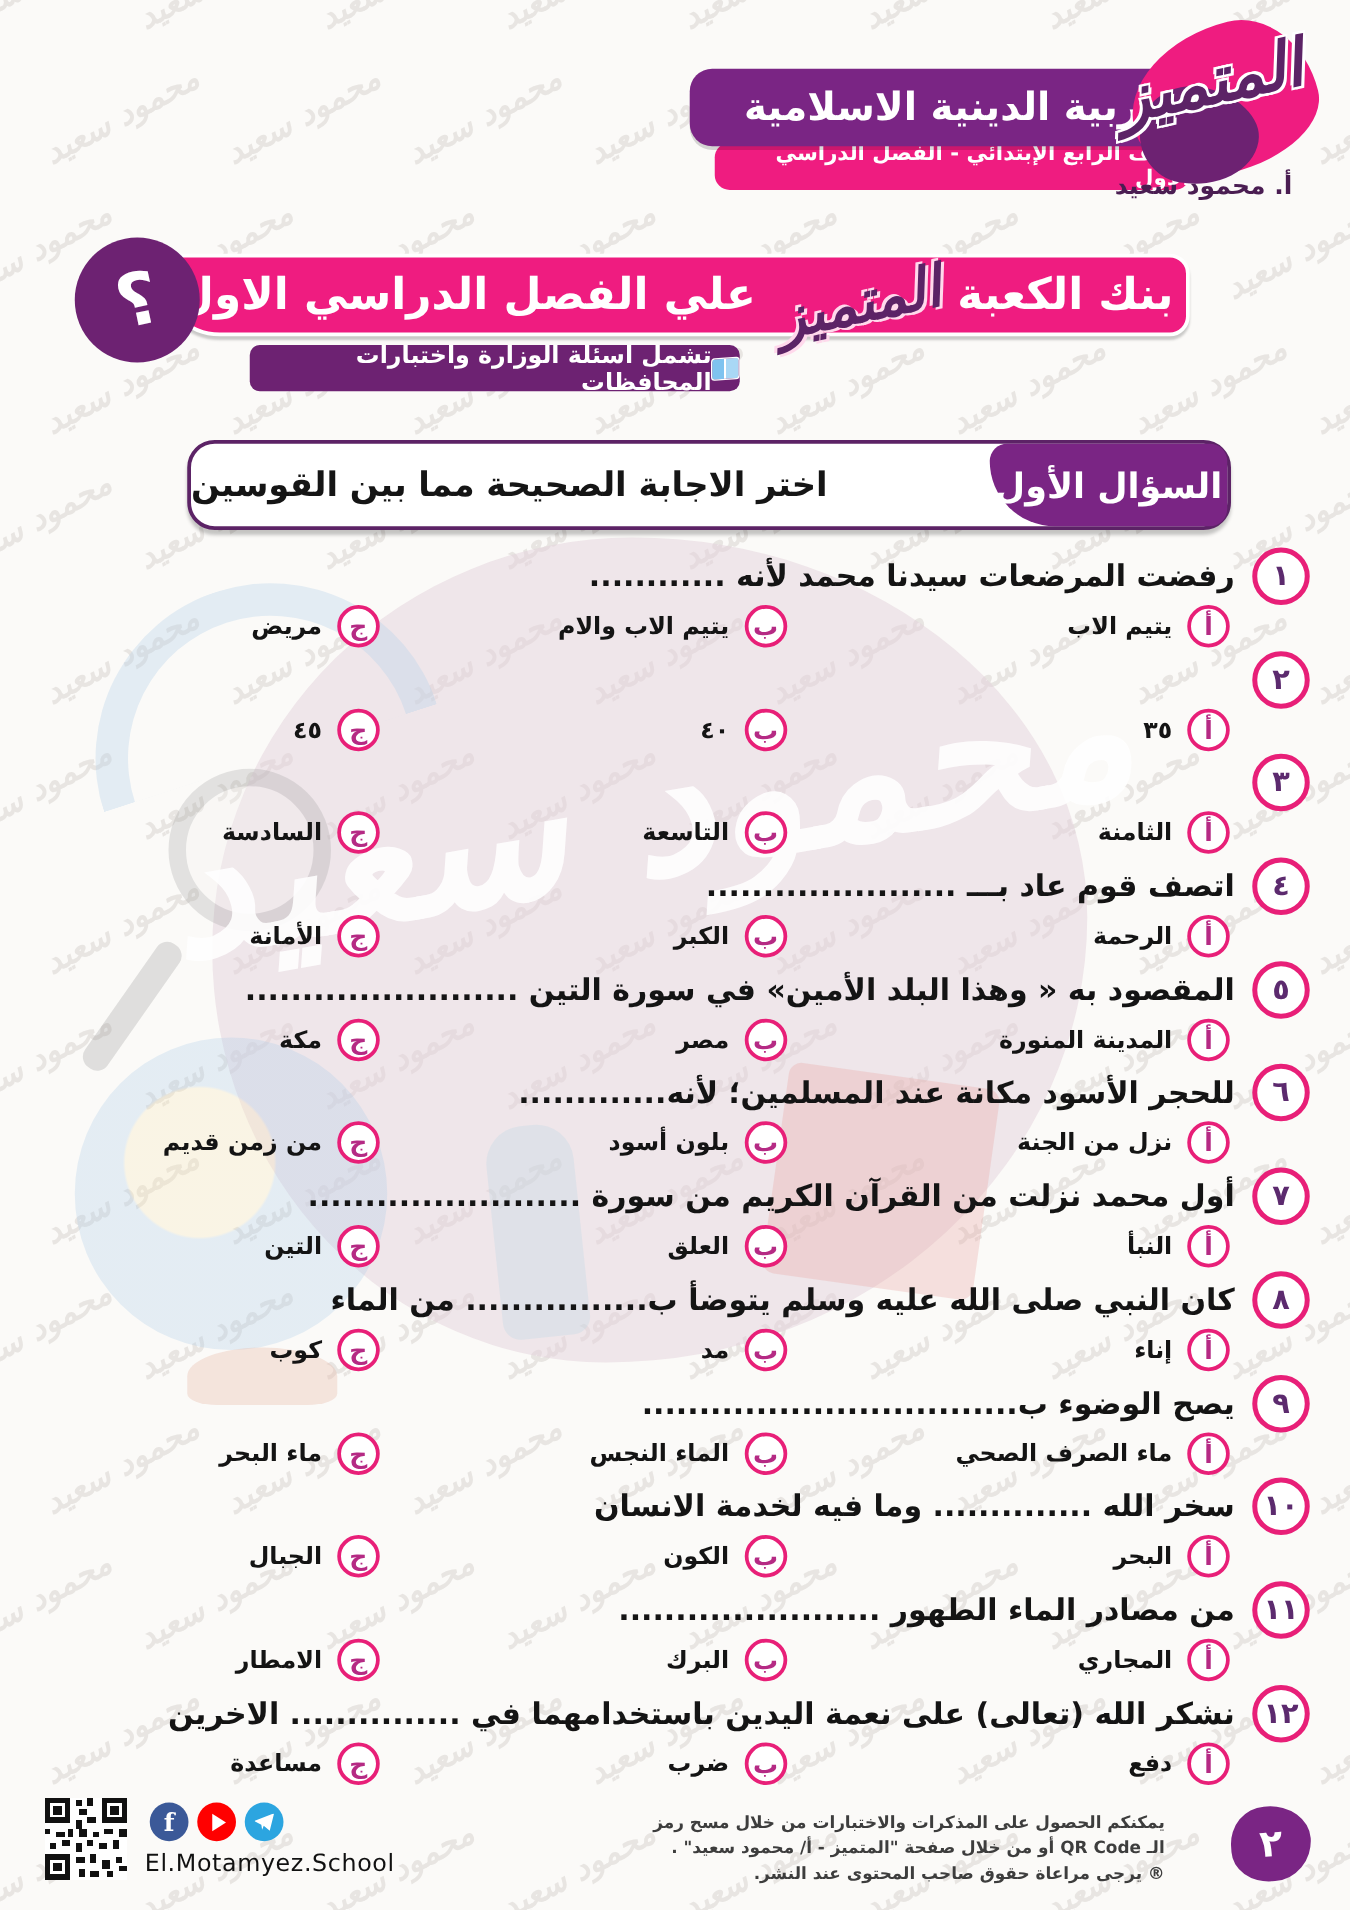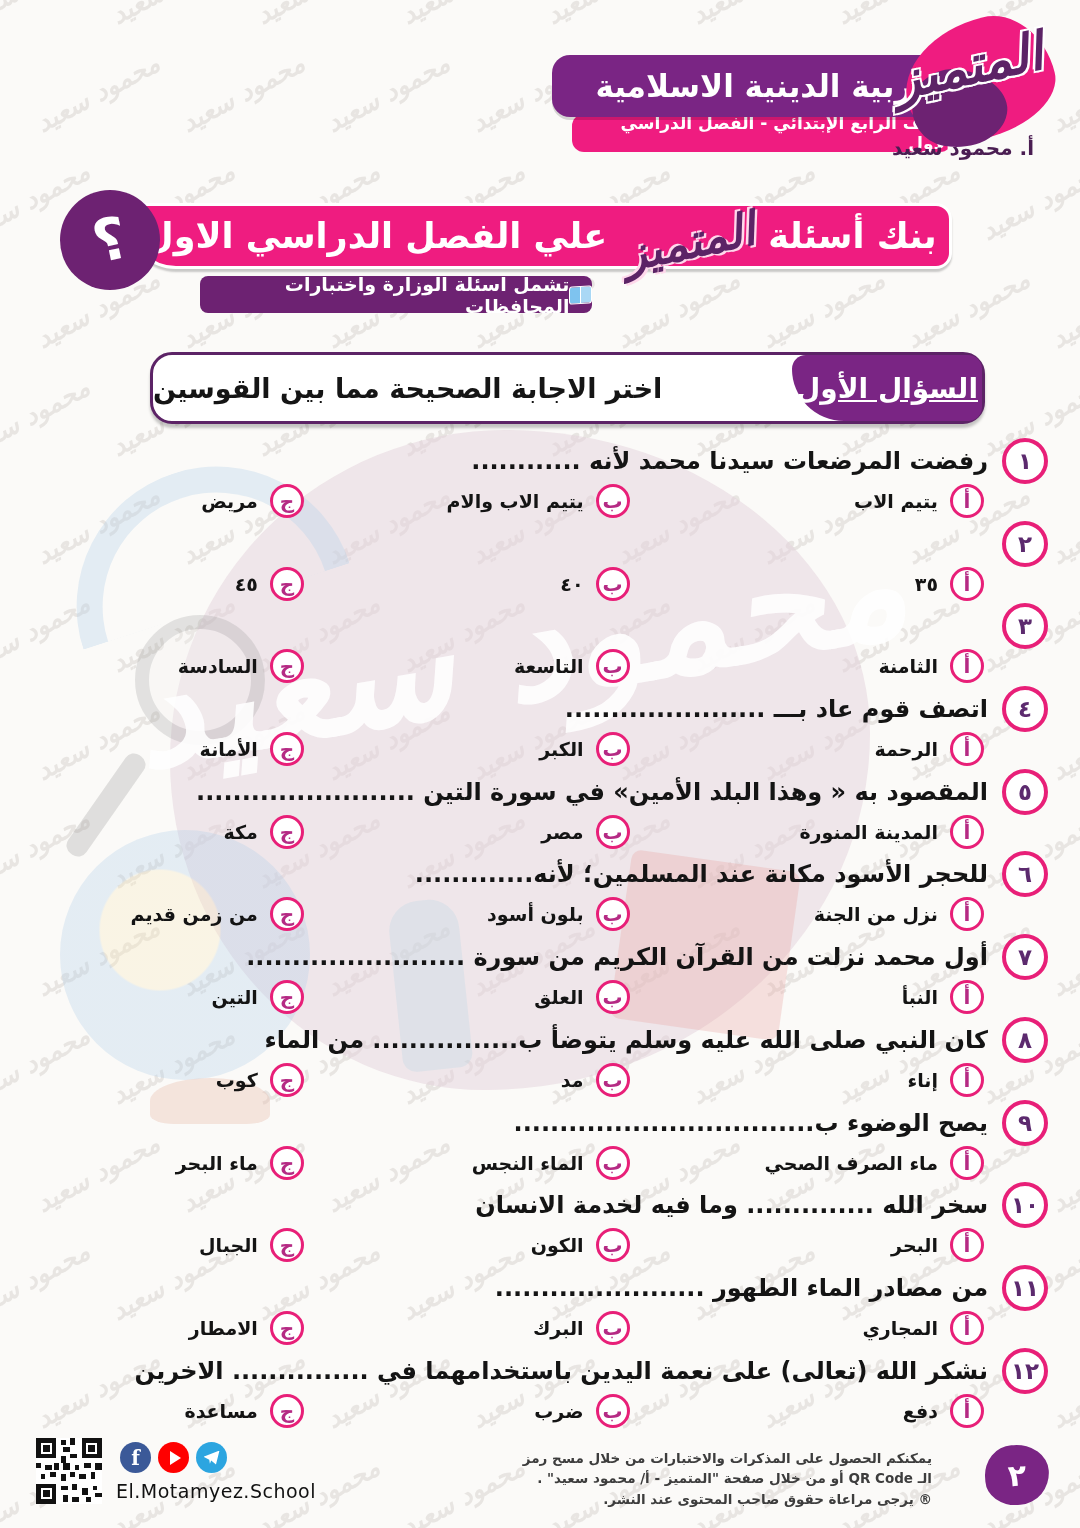--- a/index.html
+++ b/index.html
@@ -125,21 +125,21 @@
   
   .section-box {
     position:absolute; z-index:3; right:95px; left:150px; top:352px; height:72px;
     background:#fff; border:3px solid #5c2366; border-radius:22px;
     box-shadow:0 4px 3px rgba(0,0,0,.22); display:flex; direction:rtl;
   }
   .section-label {
     width:190px; height:100%; background:#7a2584; border-radius:16px 16px 16px 60px;
     display:flex; align-items:center; justify-content:center; flex:0 0 auto;
   }
-  .section-label span { color:#fff; font-size:28px; font-weight:bold;text-decoration:underline; }
+  .section-label span { color:#fff; font-size:28px; font-weight:bold; }
   .section-instruction {
     flex:1; display:flex; align-items:center; justify-content:flex-end;
   }
   .section-instruction span { color:#151515; font-size:27px; font-weight:bold; }
   
   .questions { position:absolute; z-index:2; top:438px; right:32px; left:26px; }
   .question { height:82.7px; display:flex; flex-direction:column; justify-content:space-between; padding-bottom:8px; }
   .q-line { display:flex; align-items:center; gap:14px; }
   .q-num {
     flex:0 0 auto; width:46px; height:46px; border:4px solid #e81f78; background:#fff;
@@ -333,21 +333,21 @@
     <span>الصف الرابع الإبتدائي - الفصل الدراسي الأول</span>
   </div>
   <div class="logo">
     <div class="logo-blob"></div>
     <div class="logo-blob2"></div>
     <div class="logo-word">المتميز</div>
     <div class="logo-author">أ. محمود سعيد</div>
   </div>
 
   <div class="title-banner">
-    <span class="title-part">بنك أسئلة</span>
+    <span class="title-part">بنك الكعبة</span>
     <span class="title-brand">المتميز</span>
     <span class="title-part">علي الفصل الدراسي الاول</span>
   </div>
   <div class="qmark-badge" style="right:auto; left:60px;">
     <span>؟</span>
   </div>
   <div class="subtitle-bar">
     <span class="book-icon"></span>
     <span>تشمل اسئلة الوزارة واختبارات المحافظات</span>
   </div>

